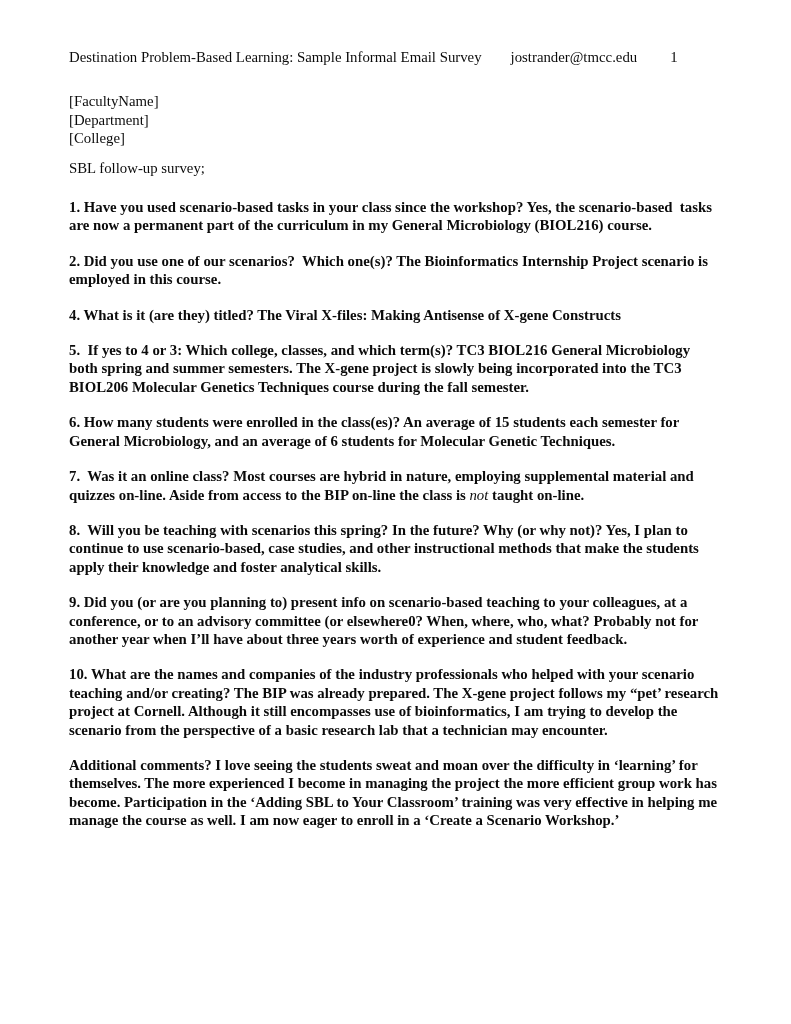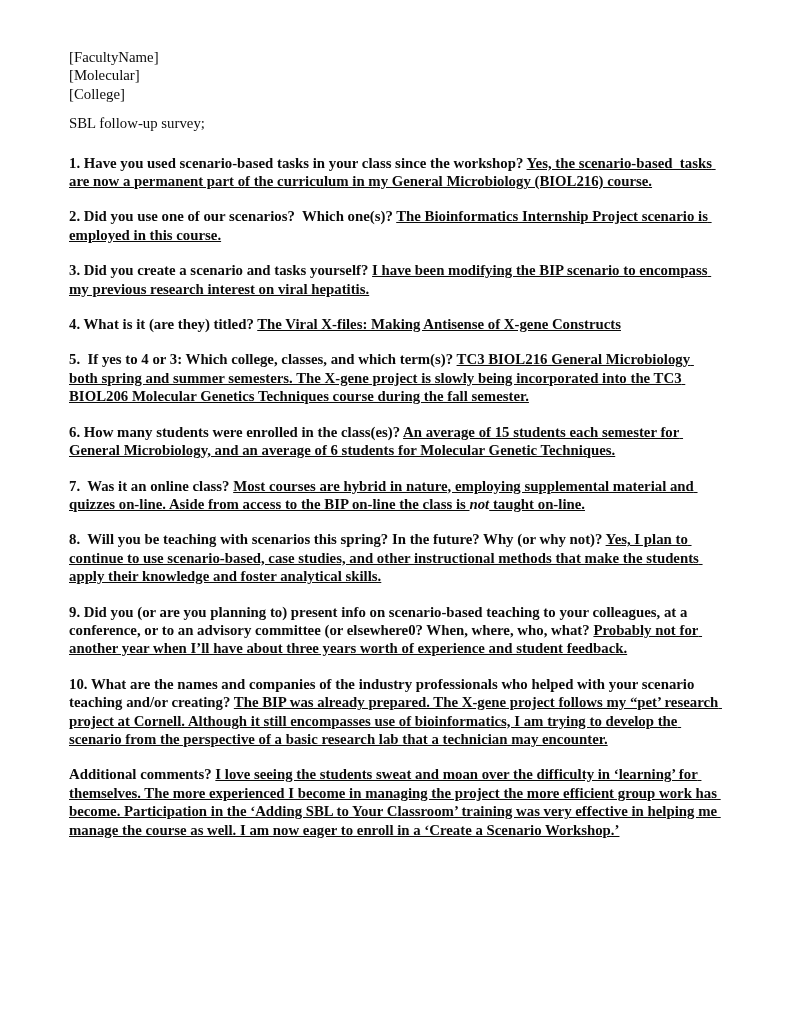--- a/index.html
+++ b/index.html
@@ -43,42 +43,46 @@
     margin: 0 0 21px 0;
     line-height: 18.4px;
     white-space: pre-wrap;
   }
   .qa {
     margin: 0 0 17px 0;
     line-height: 18.4px;
     white-space: pre-wrap;
   }
   .q { font-weight: bold; }
-  .a { font-weight: bold; text-decoration: underline; }
-  .a-italic { font-weight: bold; font-style: italic; }
+  .a { font-weight: bold; }
+  .a-italic { font-weight: normal; font-style: italic; }
 </style>
 </head>
 <body>
 
 <div class="page">
 
+  <header class="page-header">
+    <span class="doc-title">Destination Problem-Based Learning: Sample Informal Email Survey</span>
+    <span class="doc-email">jostrander@tmcc.edu</span>
+    <span class="doc-pagenum">1</span>
+  </header>
 
   <div class="address">
     <div>[FacultyName]</div>
-    <div>[Molecular]</div>
+    <div>[Department]</div>
     <div>[College]</div>
   </div>
 
   <p class="intro">SBL follow-up survey;</p>
 
   <p class="qa"><span class="q">1. Have you used scenario-based tasks in your class since the workshop? </span><span class="a">Yes, the scenario-based  tasks are now a permanent part of the curriculum in my General Microbiology (BIOL216) course.</span></p>
 
   <p class="qa"><span class="q">2. Did you use one of our scenarios?  Which one(s)? </span><span class="a">The Bioinformatics Internship Project scenario is employed in this course.</span></p>
 
-  <p class="qa"><span class="q">3. Did you create a scenario and tasks yourself? </span><span class="a">I have been modifying the BIP scenario to encompass my previous research interest on viral hepatitis.</span></p>
 
   <p class="qa"><span class="q">4. What is it (are they) titled? </span><span class="a">The Viral X-files: Making Antisense of X-gene Constructs</span></p>
 
   <p class="qa"><span class="q">5.  If yes to 4 or 3: Which college, classes, and which term(s)? </span><span class="a">TC3 BIOL216 General Microbiology both spring and summer semesters. The X-gene project is slowly being incorporated into the TC3 BIOL206 Molecular Genetics Techniques course during the fall semester.</span></p>
 
   <p class="qa"><span class="q">6. How many students were enrolled in the class(es)? </span><span class="a">An average of 15 students each semester for General Microbiology, and an average of 6 students for Molecular Genetic Techniques.</span></p>
 
   <p class="qa"><span class="q">7.  Was it an online class? </span><span class="a">Most courses are hybrid in nature, employing supplemental material and quizzes on-line. Aside from access to the BIP on-line the class is </span><span class="a-italic">not</span><span class="a"> taught on-line.</span></p>
 
   <p class="qa"><span class="q">8.  Will you be teaching with scenarios this spring? In the future? Why (or why not)? </span><span class="a">Yes, I plan to continue to use scenario-based, case studies, and other instructional methods that make the students apply their knowledge and foster analytical skills.</span></p>

